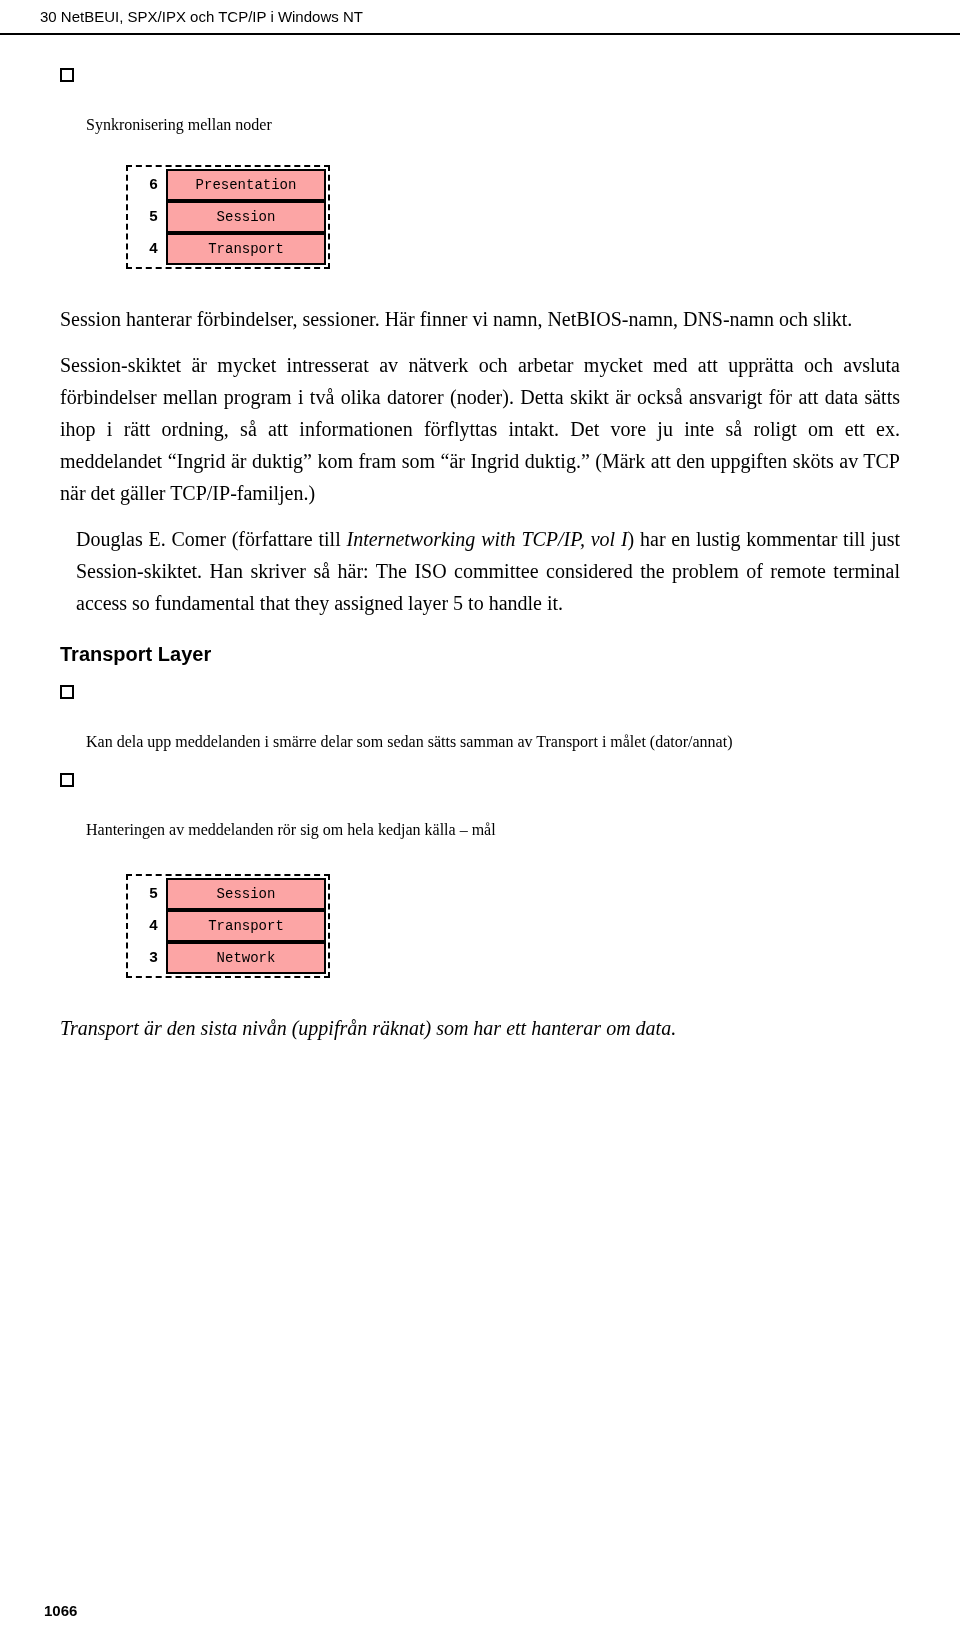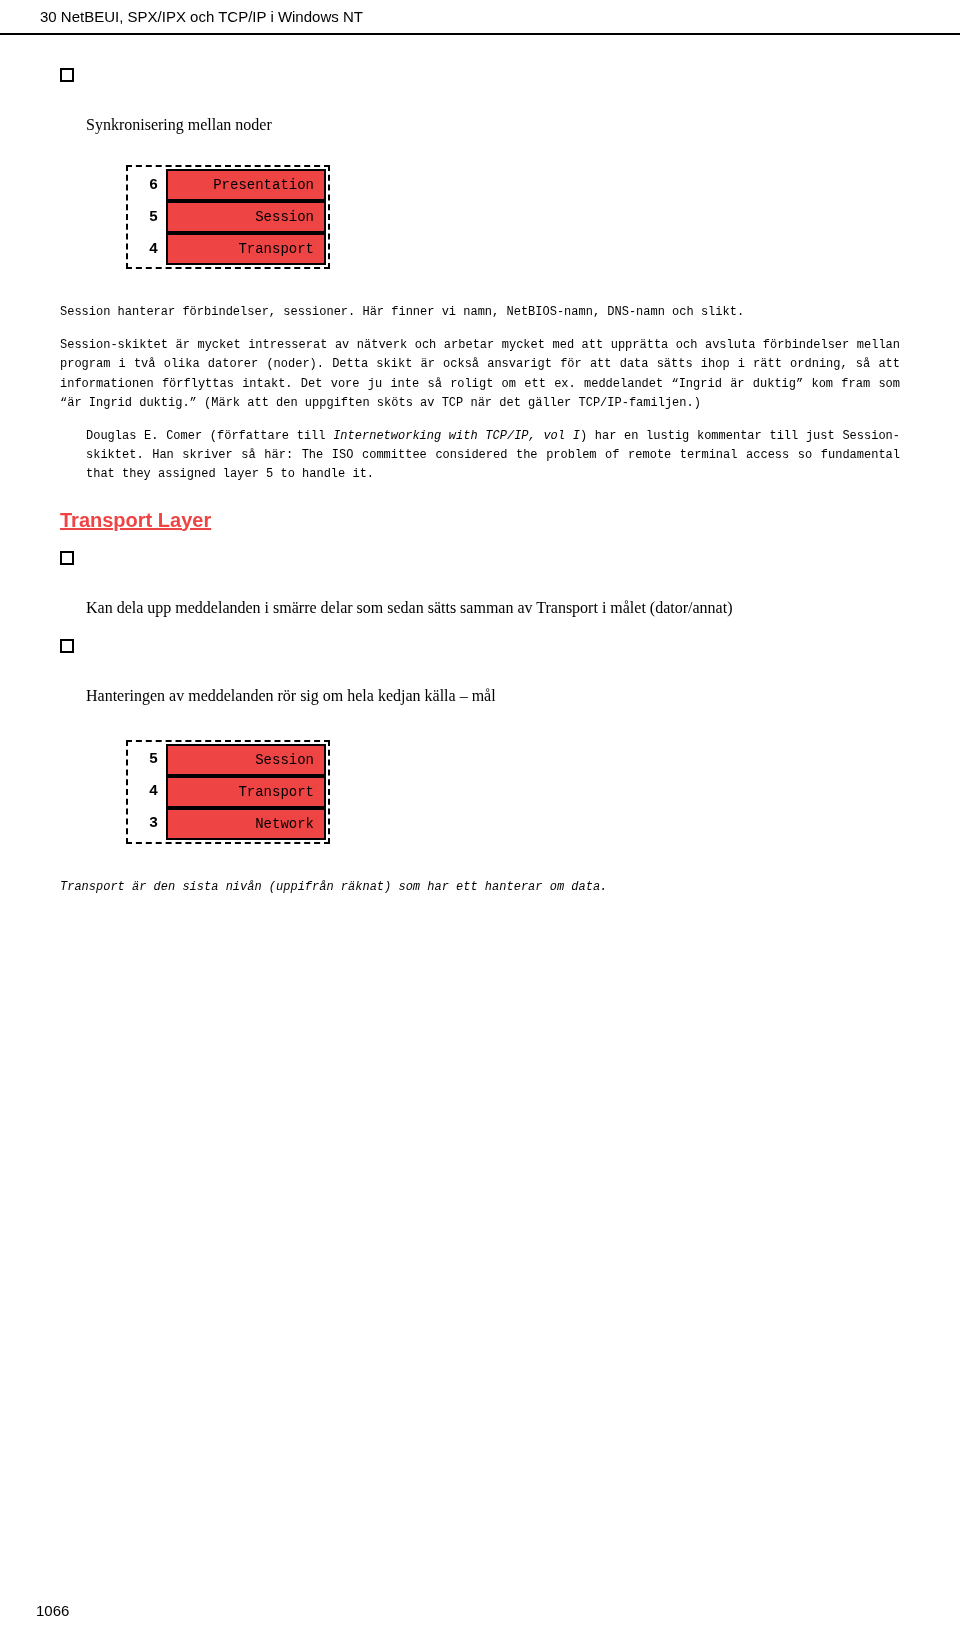--- a/index.html
+++ b/index.html
@@ -90,58 +90,57 @@
       font-size: 15px;
       font-weight: bold;
     }
 
     .osi-label-box {
       border: 2px solid #000;
       width: 160px;
       padding: 6px 10px;
       font-family: 'Courier New', Courier, monospace;
       font-size: 14px;
-      text-align: right;
-      background: #ef4444;
+      text-align: center;
+      background: #fca5a5;
     }
 
     
     .para {
-      font-size: 12px;
+      font-size: 20px;
       line-height: 1.6;
       margin-bottom: 14px;
       text-align: justify;
-      font-family: Liberation Mono, monospace;
     }
 
     .para-italic {
       font-style: italic;
     }
 
     
     .section-heading {
       font-family: Arial, Helvetica, sans-serif;
       font-size: 20px;
       font-weight: bold;
       margin: 24px 0 16px 0;
-      color: #ef4444;
-      text-decoration: underline;
+      color: #000000;
     }
 
     
     .page-footer {
       position: absolute;
       bottom: 20px;
-      left: 36px;
+      left: 44px;
       font-size: 15px;
       font-family: Arial, Helvetica, sans-serif;
+      font-weight: bold;
     }
 
     .indent {
-      margin-left: 26px;
+      margin-left: 16px;
     }
 
     .bullet-section {
       margin-bottom: 16px;
     }
   </style>
 </head>
 <body>
 
 <div class="page-container">

